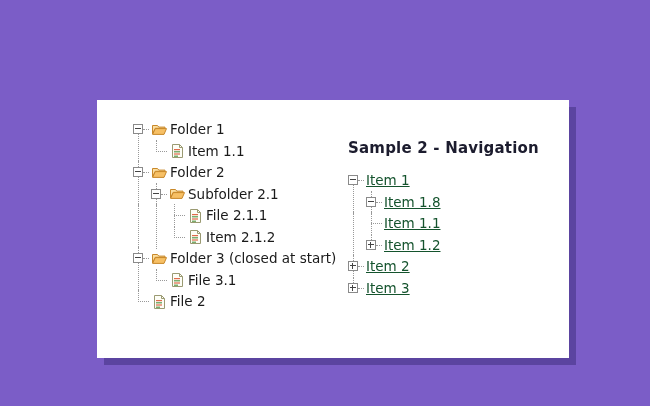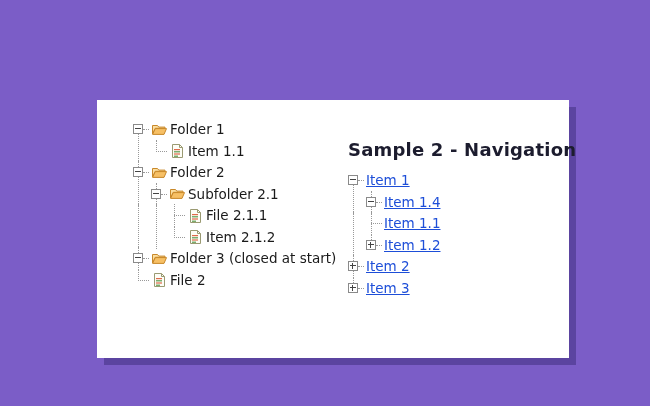--- a/index.html
+++ b/index.html
@@ -47,21 +47,21 @@
     color: #1a1a1a;
     white-space: nowrap;
   }
   .tree-left  { left: 36px; top: 19px; }
   .tree-right { left: 251px; top: 70px; }
 
   .nav-heading {
     position: absolute;
     left: 251px;
     top: 39px;
-    font-size: 18px;
+    font-size: 15px;
     font-weight: bold;
     color: #1c1c2e;
     letter-spacing: 0.2px;
     white-space: nowrap;
   }
 
   .row {
     position: relative;
     height: 21.5px;
     display: flex;
@@ -184,21 +184,21 @@
   }
   .icon svg { display: block; }
 
   
   .label {
     flex: 0 0 auto;
     color: #1a1a1a;
   }
   .link {
     flex: 0 0 auto;
-    color: #1d4ed8;
+    color: #14532d;
     text-decoration: underline;
     cursor: pointer;
   }
 </style>
 </head>
 <body>
 
 <div id="page-root">
 
   <div class="card-shadow"></div>
@@ -299,20 +299,35 @@
           </span>
           <span class="icon">
             <svg width="17" height="16" viewBox="0 0 17 16">
               <path d="M1.5 3.5h5l1.3 1.6h6.2v1.2H4.2L1.5 12z" fill="#fcdfa0" stroke="#c8882a" stroke-width="1" stroke-linejoin="round"></path>
               <path d="M4.3 6.6h11.2L13 12.4H1.6z" fill="#f7c065" stroke="#c8882a" stroke-width="1" stroke-linejoin="round"></path>
             </svg>
           </span>
           <span class="label">Folder 3 (closed at start)</span>
         </div>
         <div class="row">
+          <span class="guide line"></span>
+          <span class="hub elbow"></span>
+          <span class="icon">
+            <svg width="17" height="16" viewBox="0 0 17 16">
+              <path d="M3.5 1.5h7l3 3v10h-10z" fill="#fdfdf6" stroke="#9a9a72" stroke-width="1" stroke-linejoin="round"></path>
+              <path d="M10.5 1.5v3h3" fill="none" stroke="#9a9a72" stroke-width="1" stroke-linejoin="round"></path>
+              <rect x="5" y="6" width="6" height="1.2" fill="#e06a4a"></rect>
+              <rect x="5" y="8.2" width="6" height="1.2" fill="#5b9b4e"></rect>
+              <rect x="5" y="10.4" width="6" height="1.2" fill="#e06a4a"></rect>
+              <rect x="5" y="12.6" width="4" height="1.2" fill="#5b9b4e"></rect>
+            </svg>
+          </span>
+          <span class="label">File 3.1</span>
+        </div>
+        <div class="row">
           <span class="hub elbow"></span>
           <span class="icon">
             <svg width="17" height="16" viewBox="0 0 17 16">
               <path d="M3.5 1.5h7l3 3v10h-10z" fill="#fdfdf6" stroke="#9a9a72" stroke-width="1" stroke-linejoin="round"></path>
               <path d="M10.5 1.5v3h3" fill="none" stroke="#9a9a72" stroke-width="1" stroke-linejoin="round"></path>
               <rect x="5" y="6" width="6" height="1.2" fill="#e06a4a"></rect>
               <rect x="5" y="8.2" width="6" height="1.2" fill="#5b9b4e"></rect>
               <rect x="5" y="10.4" width="6" height="1.2" fill="#e06a4a"></rect>
               <rect x="5" y="12.6" width="4" height="1.2" fill="#5b9b4e"></rect>
             </svg>
@@ -329,21 +344,21 @@
             <span class="down-line"></span>
           </span>
           <span class="link">Item 1</span>
         </div>
         <div class="row">
           <span class="guide line"></span>
           <span class="hub exp up down">
             <span class="expander minus"></span>
             <span class="down-line"></span>
           </span>
-          <span class="link">Item 1.4</span>
+          <span class="link">Item 1.8</span>
         </div>
         <div class="row">
           <span class="guide line"></span>
           <span class="hub tee"></span>
           <span class="link">Item 1.1</span>
         </div>
         <div class="row">
           <span class="guide line"></span>
           <span class="hub exp up">
             <span class="expander plus"></span>

